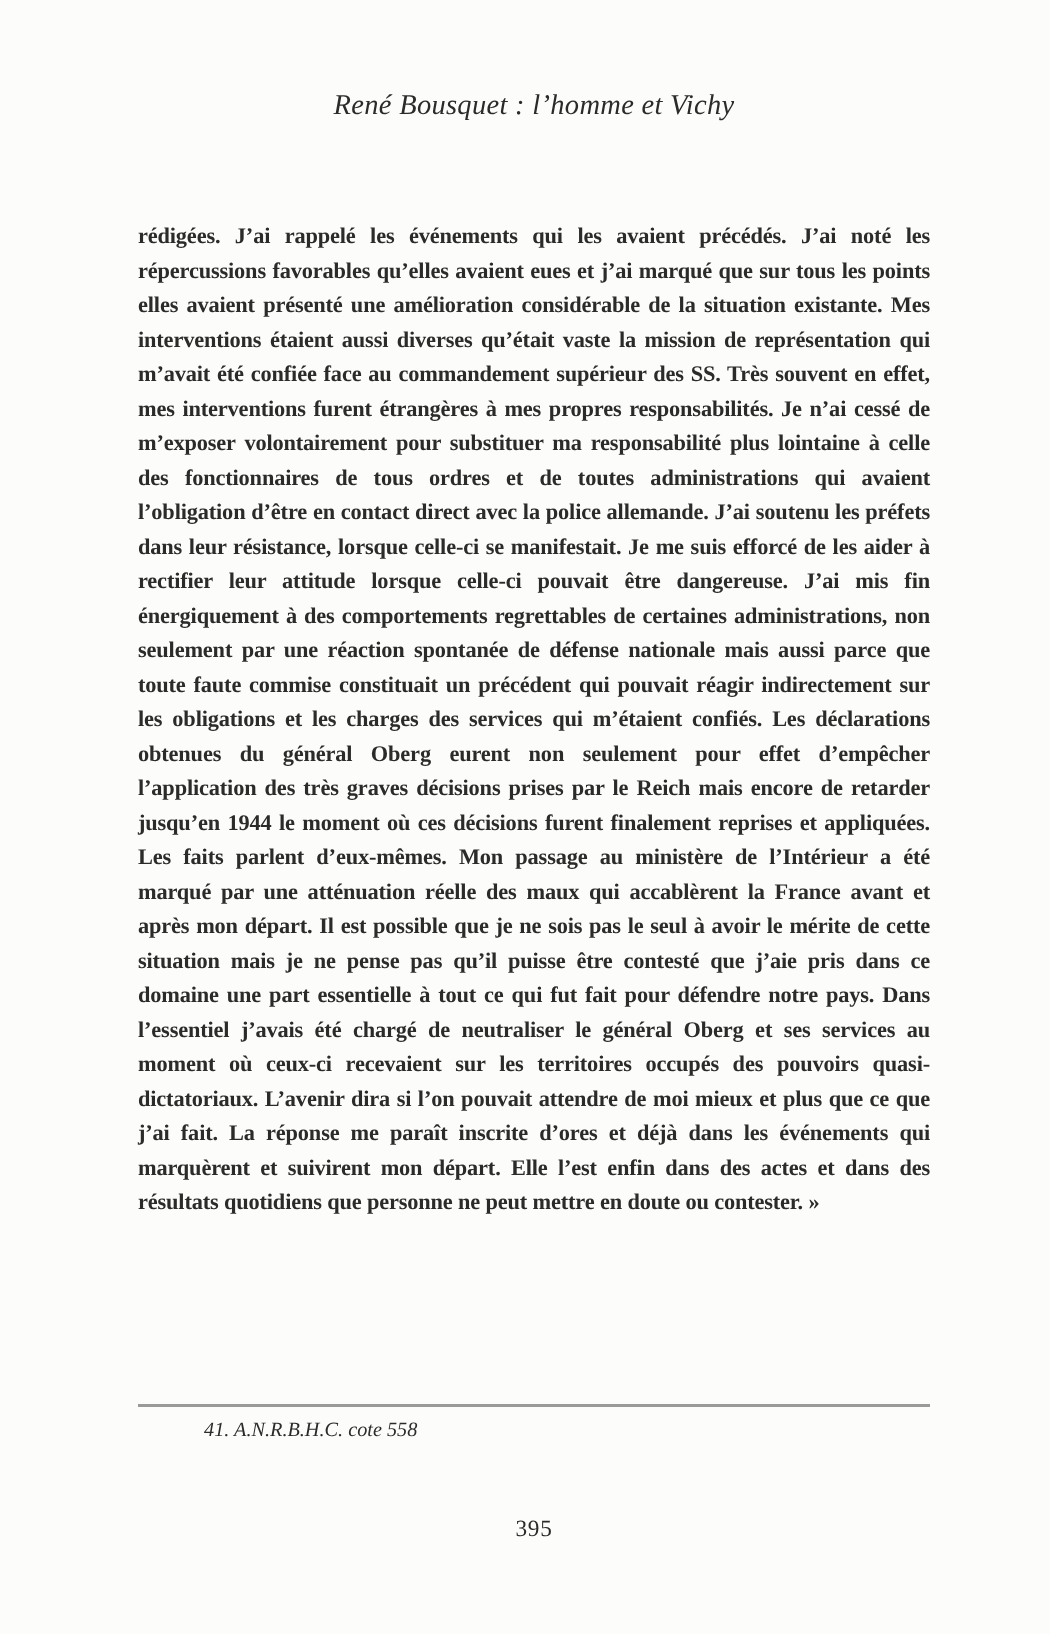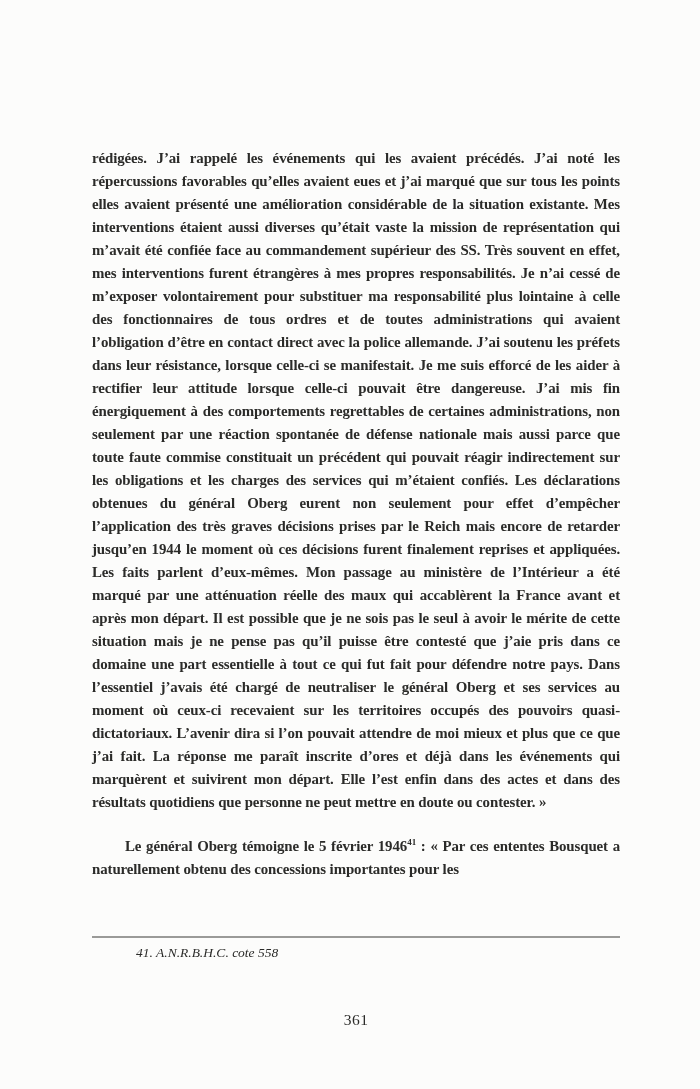--- a/index.html
+++ b/index.html
@@ -74,26 +74,26 @@
     text-align: center;
     font-size: 15.5px;
     letter-spacing: 0.5px;
   }
 </style>
 </head>
 <body>
 
 <div class="page">
 
+  <div class="running-head">René Bousquet : l’homme et Vichy</div>
 
   <div class="text-column">
     <p class="para para-1">rédigées. J’ai rappelé les événements qui les avaient précédés. J’ai noté les répercussions favorables qu’elles avaient eues et j’ai marqué que sur tous les points elles avaient présenté une amélioration considérable de la situation existante. Mes interventions étaient aussi diverses qu’était vaste la mission de représentation qui m’avait été confiée face au commandement supérieur des SS. Très souvent en effet, mes interventions furent étrangères à mes propres responsabilités. Je n’ai cessé de m’exposer volontairement pour substituer ma responsabilité plus lointaine à celle des fonctionnaires de tous ordres et de toutes administrations qui avaient l’obligation d’être en contact direct avec la police allemande. J’ai soutenu les préfets dans leur résistance, lorsque celle-ci se manifestait. Je me suis efforcé de les aider à rectifier leur attitude lorsque celle-ci pouvait être dangereuse. J’ai mis fin énergiquement à des comportements regrettables de certaines administrations, non seulement par une réaction spontanée de défense nationale mais aussi parce que toute faute commise constituait un précédent qui pouvait réagir indirectement sur les obligations et les charges des services qui m’étaient confiés. Les déclarations obtenues du général Oberg eurent non seulement pour effet d’empêcher l’application des très graves décisions prises par le Reich mais encore de retarder jusqu’en 1944 le moment où ces décisions furent finalement reprises et appliquées. Les faits parlent d’eux-mêmes. Mon passage au ministère de l’Intérieur a été marqué par une atténuation réelle des maux qui accablèrent la France avant et après mon départ. Il est possible que je ne sois pas le seul à avoir le mérite de cette situation mais je ne pense pas qu’il puisse être contesté que j’aie pris dans ce domaine une part essentielle à tout ce qui fut fait pour défendre notre pays. Dans l’essentiel j’avais été chargé de neutraliser le général Oberg et ses services au moment où ceux-ci recevaient sur les territoires occupés des pouvoirs quasi-dictatoriaux. L’avenir dira si l’on pouvait attendre de moi mieux et plus que ce que j’ai fait. La réponse me paraît inscrite d’ores et déjà dans les événements qui marquèrent et suivirent mon départ. Elle l’est enfin dans des actes et dans des résultats quotidiens que personne ne peut mettre en doute ou contester. »</p>
-    <p class="para para-2"><span>Le général Oberg témoigne le 5 février 1946</span><sup class="fnref">41</sup><span> : « Par ces ententes Bousquet a naturellement obtenu des concessions importantes pour les</span></p>
   </div>
 
   <div class="footnote-block">
     <div class="footnote-rule"></div>
     <div class="footnote-text">41. A.N.R.B.H.C. cote 558</div>
   </div>
 
-  <div class="page-number">361</div>
+  <div class="page-number">395</div>
 
 </div>
 
 </body></html>

